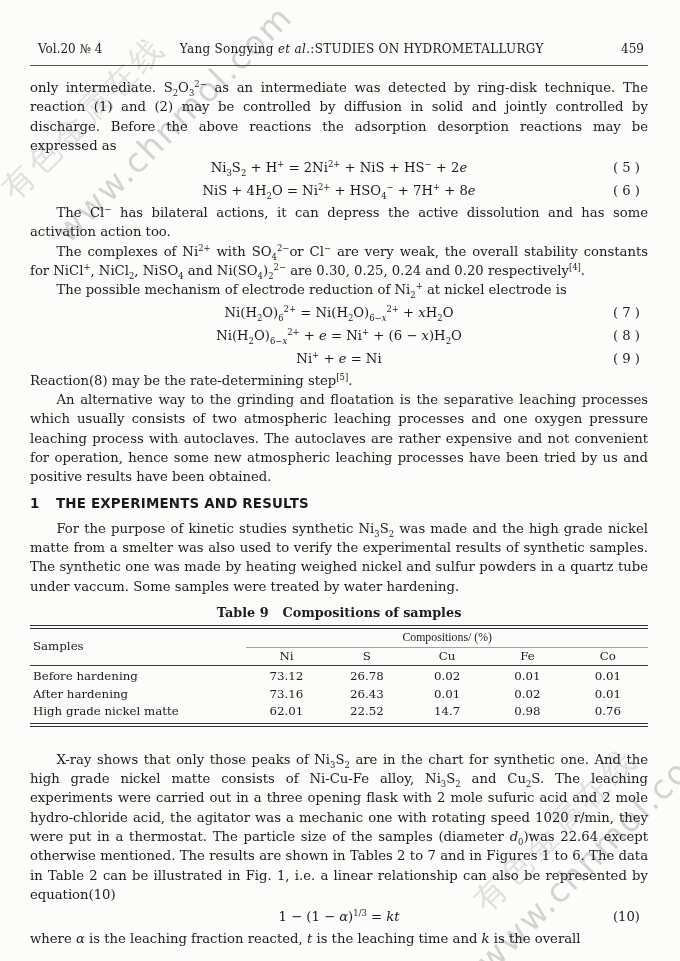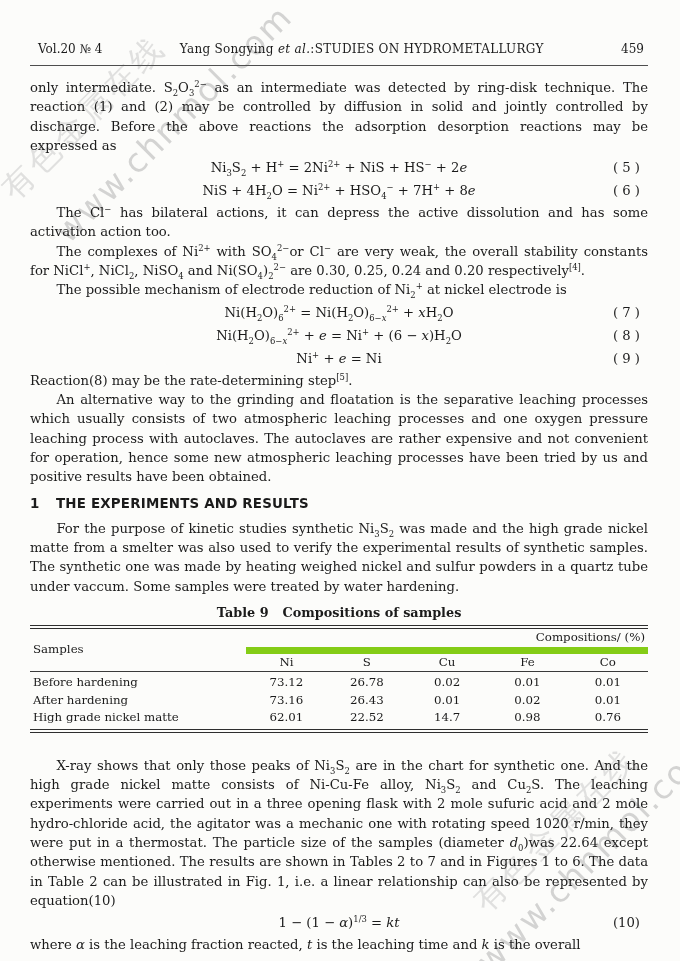--- a/index.html
+++ b/index.html
@@ -46,21 +46,21 @@
     margin:7px 0 3px 0;}
   .tbl-caption .cap-label{margin-right:14px;}
 
   table.data-table{width:100%;border-collapse:collapse;font-size:11.8px;
     border-top:4px double #2e2e2e;border-bottom:4px double #2e2e2e;
     margin-bottom:23px;}
   table.data-table th,table.data-table td{padding:1px 3px;font-weight:normal;
     line-height:15.5px;}
   th.col-samples{width:35%;text-align:left;padding-left:22px;
     border-bottom:1px solid #3a3a3a;vertical-align:middle;}
-  th.col-group{border-bottom:7px solid #84cc16;text-align:right;}
+  th.col-group{border-bottom:1px solid #84cc16;text-align:center;font-family:Liberation Serif, serif;}
   tr.subhead th{border-bottom:1px solid #3a3a3a;text-align:center;width:13%;}
   td.cell-sample{text-align:left;padding-left:10px;}
   td.cell-val{text-align:center;}
   tbody tr:first-child td{padding-top:3px;}
   tbody tr:last-child td{padding-bottom:3px;}
 </style>
 </head>
 <body>
 
 <div class="wm-layer">

